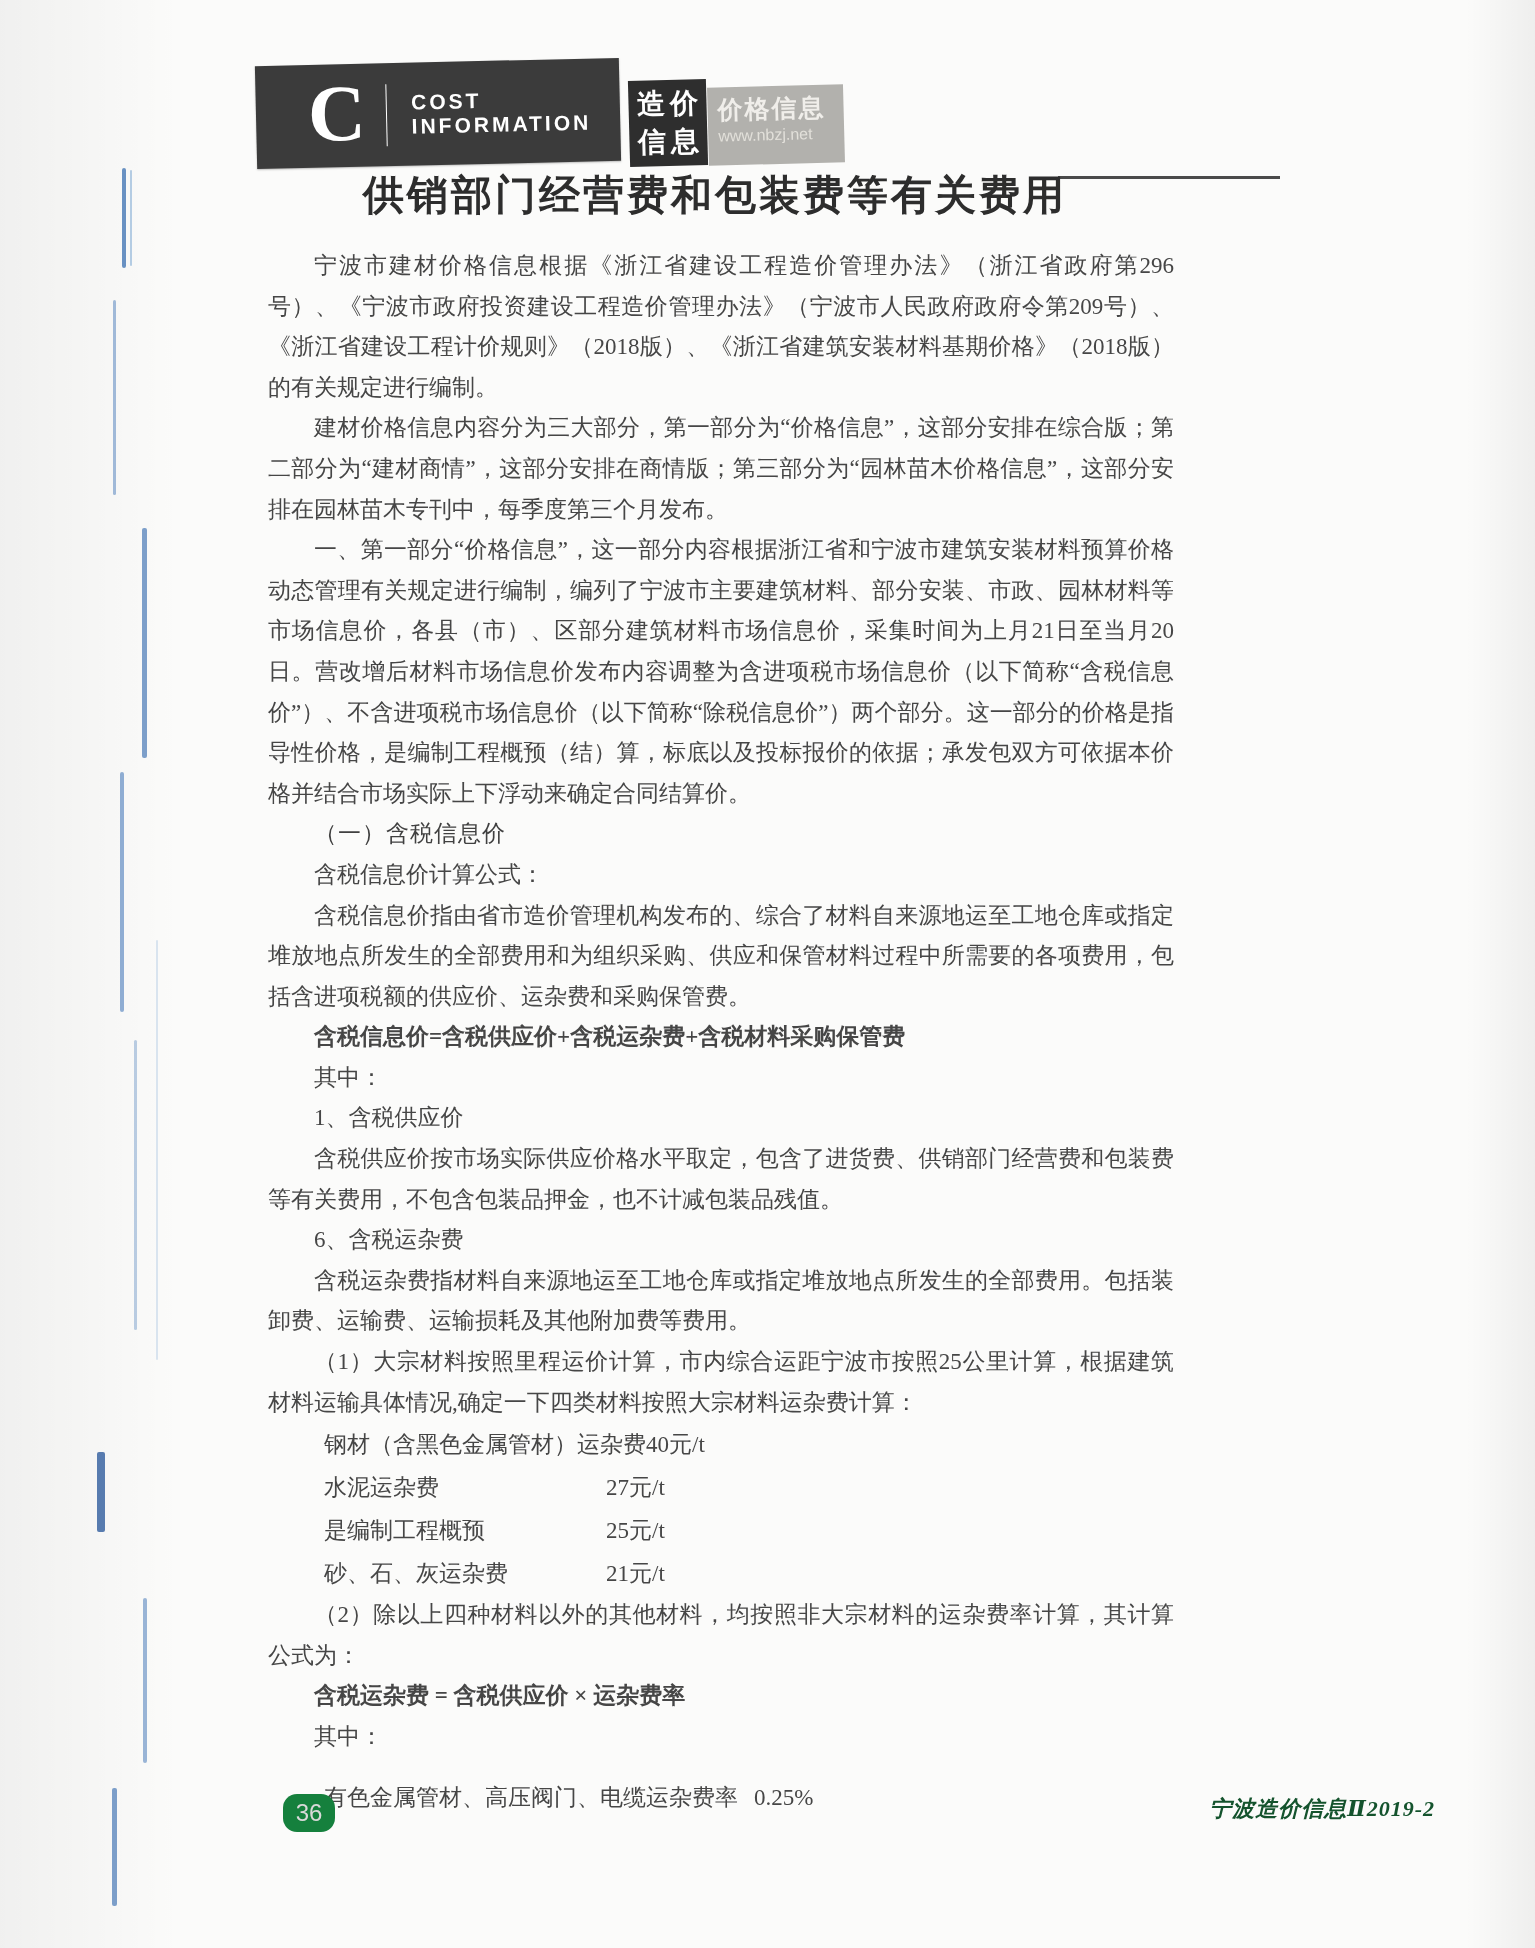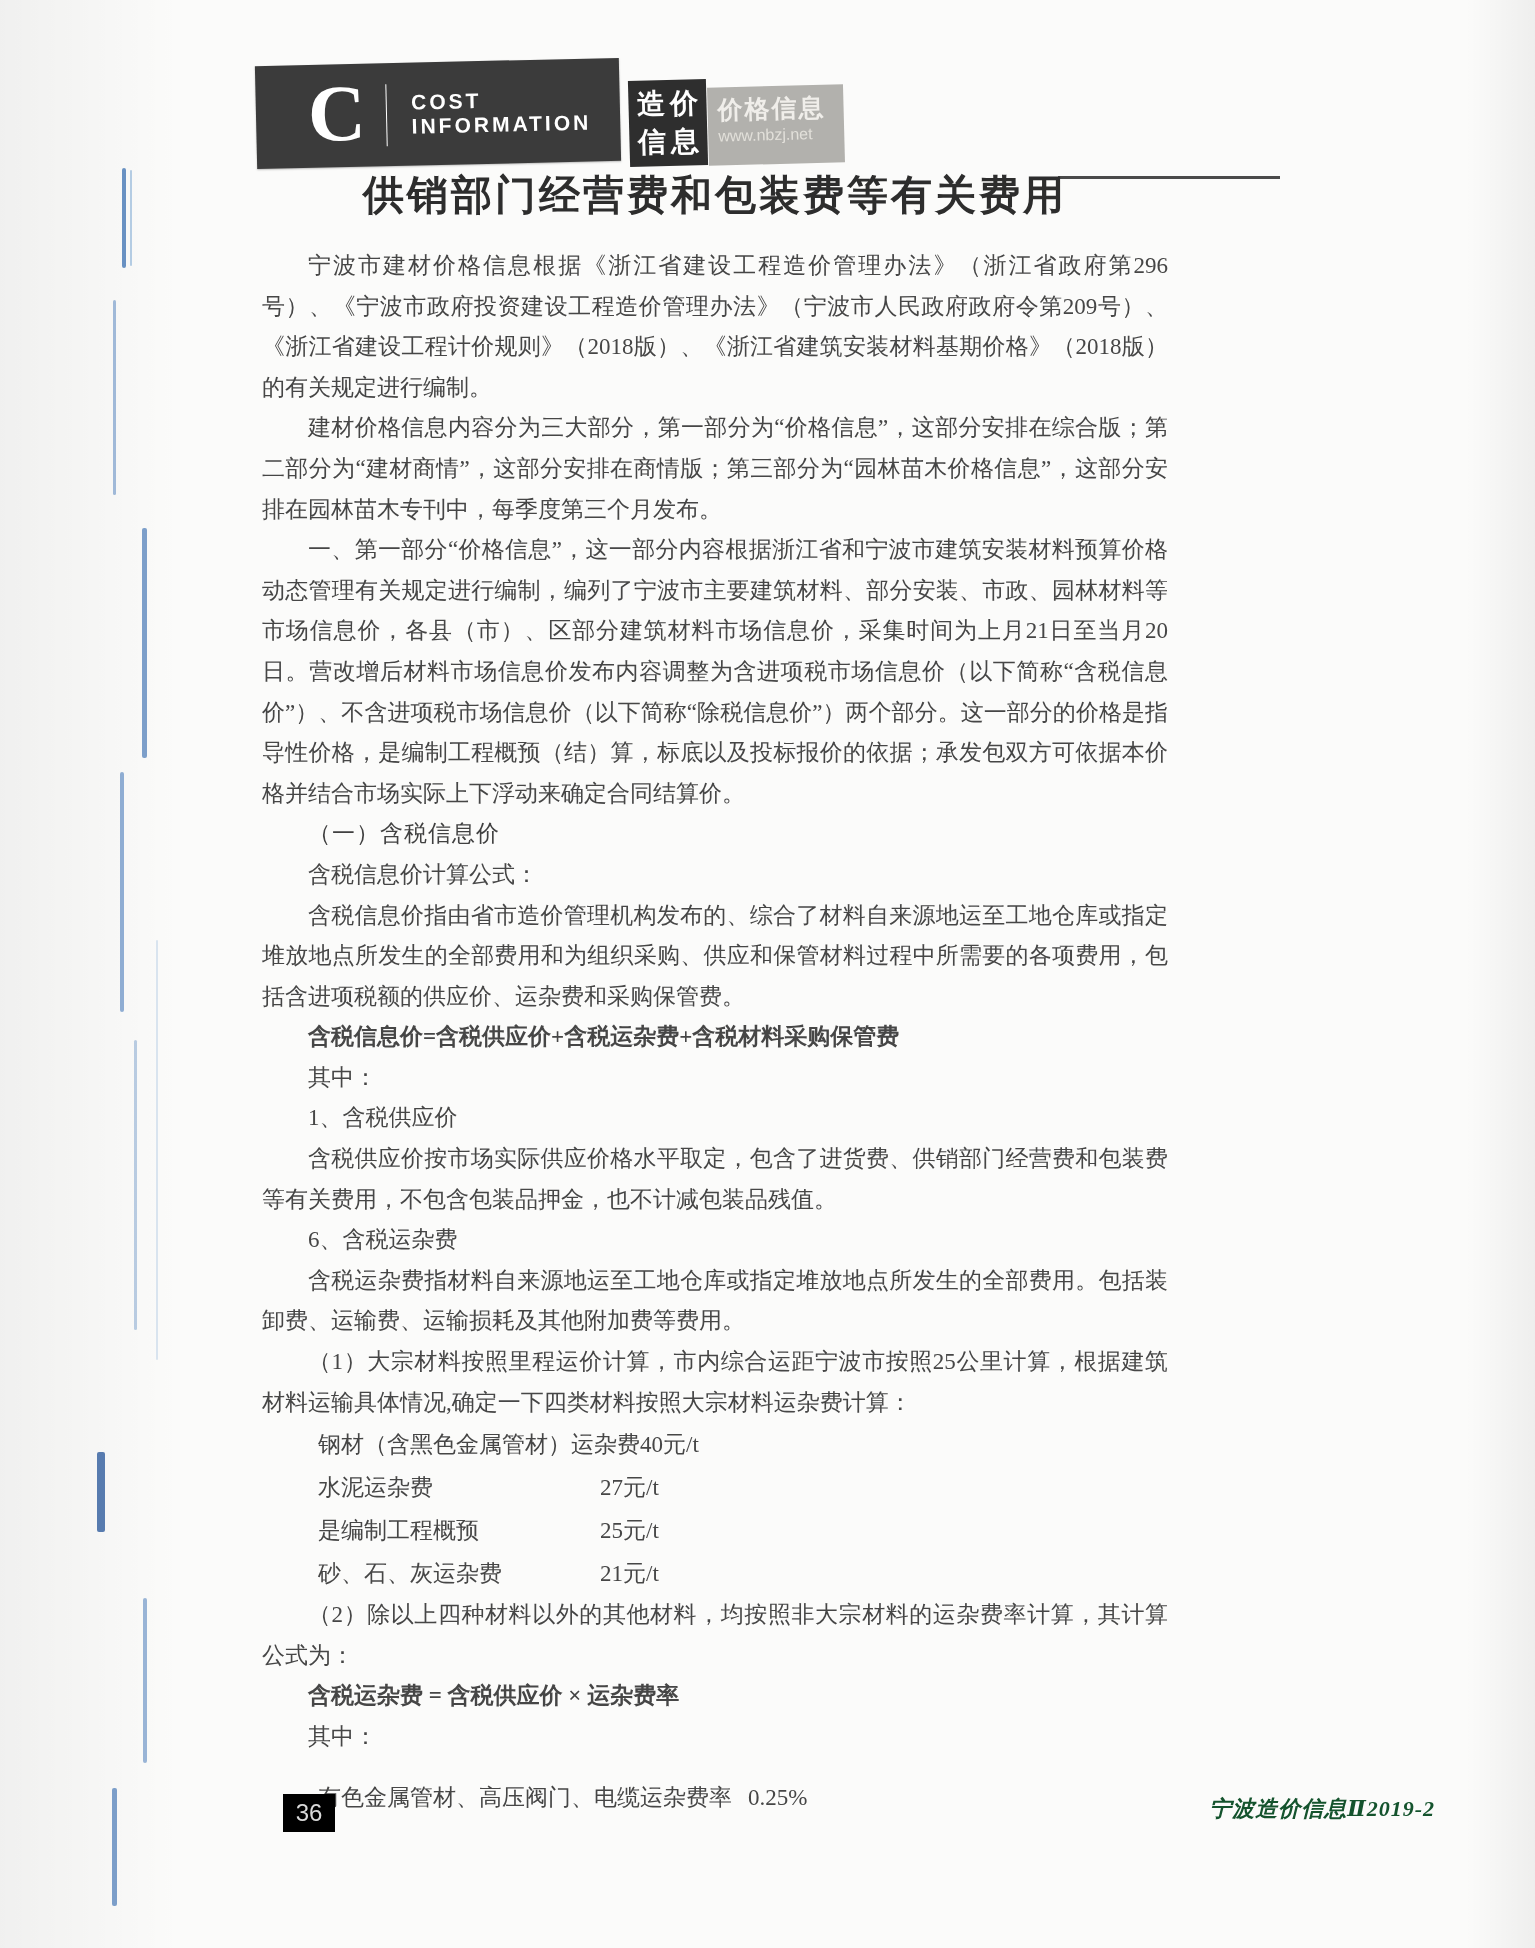--- a/index.html
+++ b/index.html
@@ -43,37 +43,38 @@
   .site-url { font-size:16px; color:#e2e0da; line-height:22px; font-family:"Liberation Sans",sans-serif; }
   .header-rule { position:absolute; left:1058px; top:176px; width:222px; height:3px; background:#4a4a4a; }
   
   .page-title {
     position:absolute; left:262px; top:168px; width:906px;
     text-align:center; font-size:41px; font-weight:bold; letter-spacing:3px;
     color:#2d2d2d;
   }
   
   .body {
-    position:absolute; left:262px; top:246px; width:906px;
+    position:absolute; left:268px; top:246px; width:906px;
     font-size:23px; line-height:40.6px; color:#464646; text-align:justify;
   }
   .body p { margin:0; text-indent:2em; }
   .bold { font-weight:normal;margin-top:8px; }
   .semibold { font-weight:600; }
   .kai { color:#404040; letter-spacing:1px; }
   .fee-row { display:flex; padding-left:56px; line-height:43px; }
   .fee-label { min-width:282px; }
   .rate-row { display:flex; padding-left:56px;margin-top:20px; }
   .rate-label { min-width:430px; }
   
   .page-num {
     position:absolute; left:283px; top:1794px; width:52px; height:38px;
-    background:#000000; color:#d9d9d9; font-size:24px;
+    background:#15803d; color:#d9d9d9; font-size:24px;
     display:flex; align-items:center; justify-content:center;
     font-family:"Liberation Sans",sans-serif;
+    border-radius:14px;
   }
   .journal {
     position:absolute; right:100px; top:1794px;
     font-size:22px; font-weight:bold; color:#14532d; letter-spacing:1px;font-style:italic;
   }
   
   .streak { position:absolute; border-radius:2px; }
   .s1  { left:122px; top:168px;  width:4px; height:100px; background:#3a6fb0; opacity:.75; }
   .s2  { left:130px; top:170px;  width:2px; height:96px;  background:#6f9fd0; opacity:.5; }
   .s3  { left:113px; top:300px;  width:3px; height:195px; background:#4a7cba; opacity:.5; }

